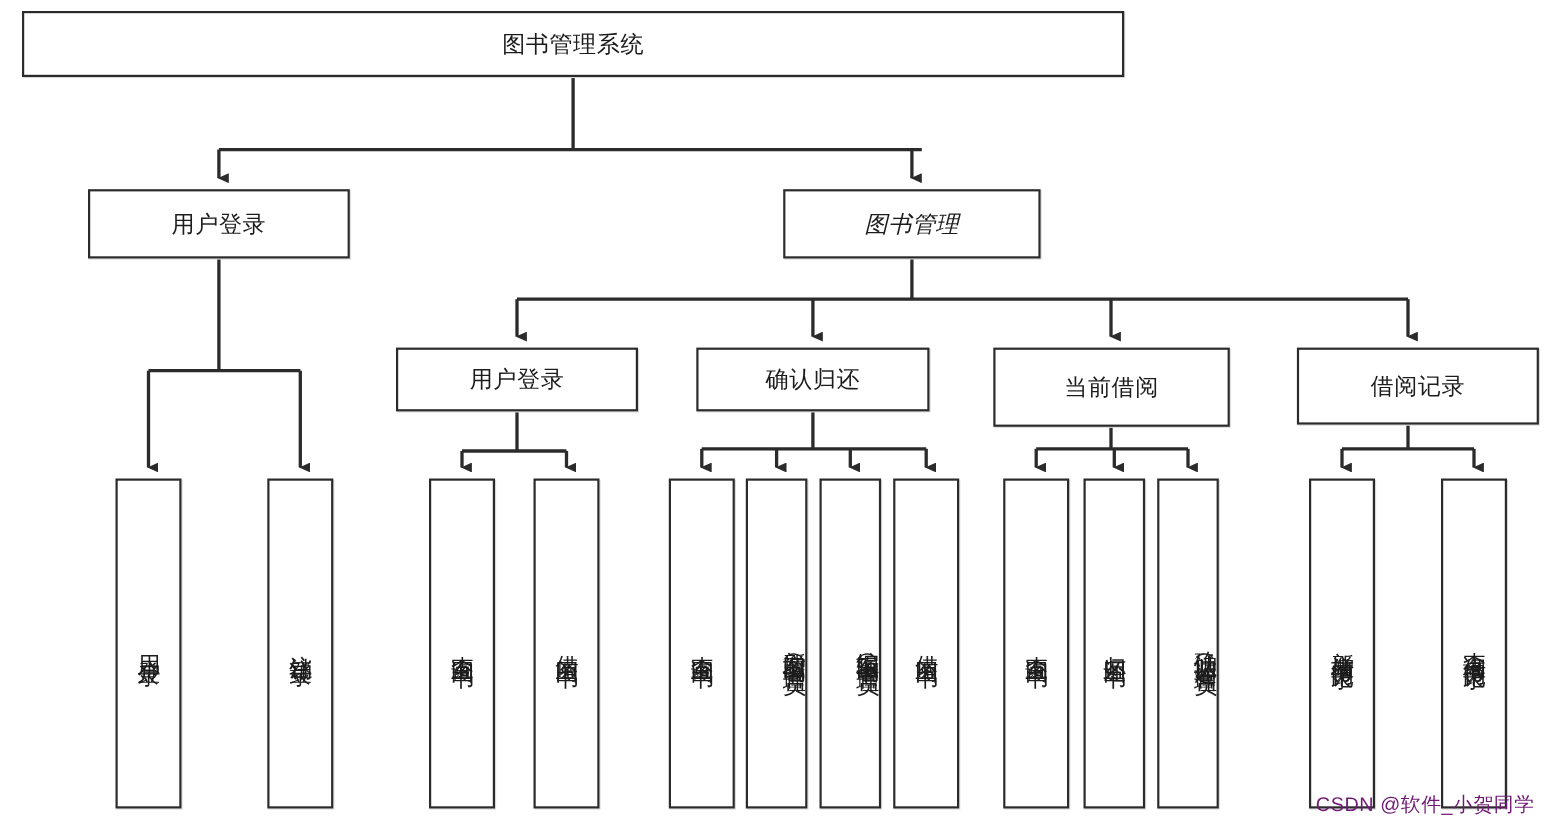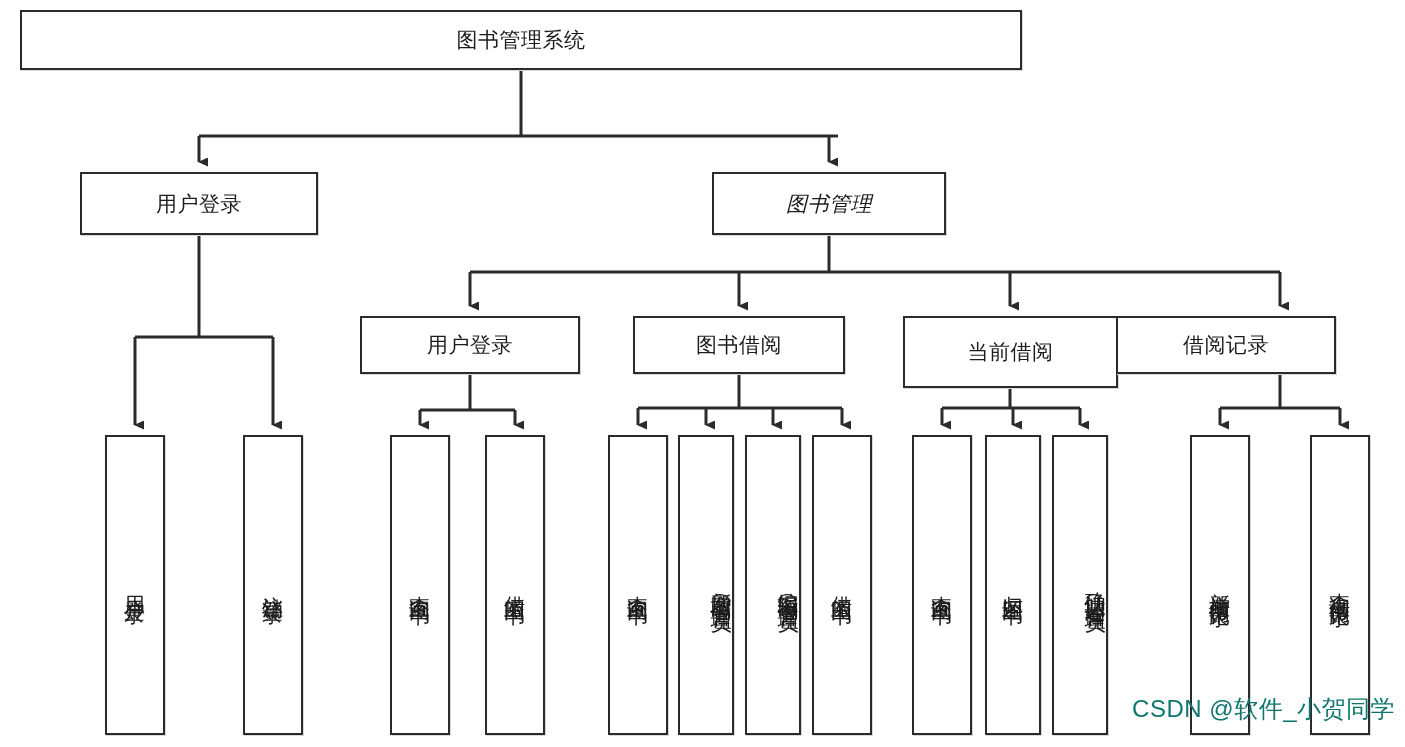--- a/index.html
+++ b/index.html
@@ -52,23 +52,23 @@
     line-height: 1;
   }
   .node-label-v.top-align {
     align-items: flex-start;
     padding-top: 6px;
     box-sizing: border-box;
   }
   .watermark {
     position: absolute;
     right: 10px;
-    bottom: 22px;
-    font-size: 24px;
-    color: #0f766e;
+    bottom: 4px;
+    font-size: 18px;
+    color: #701a75;
     white-space: nowrap;
     letter-spacing: 0.5px;
   }
   .connector-layer {
     position: absolute;
     top: 0; left: 0;
     width: 1405px;
     height: 747px;
     pointer-events: none;
   }
@@ -139,26 +139,26 @@
       <div class="node-box" style="left: 712px; top: 172px; width: 234px; height: 63px; font-style: italic;">
         <span class="node-label-h">图书管理</span>
       </div>
     </div>
 
   <div id="level2-container">
       <div class="node-box" style="left: 360px; top: 316px; width: 220px; height: 58px;">
         <span class="node-label-h">用户登录</span>
       </div>
       <div class="node-box" style="left: 633px; top: 316px; width: 212px; height: 58px;">
-        <span class="node-label-h">图书借阅</span>
+        <span class="node-label-h">确认归还</span>
       </div>
       <div class="node-box" style="left: 903px; top: 316px; width: 215px; height: 72px;">
         <span class="node-label-h">当前借阅</span>
       </div>
-      <div class="node-box" style="left: 1116px; top: 316px; width: 220px; height: 58px;">
+      <div class="node-box" style="left: 1179px; top: 316px; width: 220px; height: 70px;">
         <span class="node-label-h">借阅记录</span>
       </div>
     </div>
 
   <div id="leaf-container">
       <div class="node-box" style="left: 105px; top: 435px; width: 60px; height: 300px;">
         <span class="node-label-v">用户登录</span>
       </div>
       <div class="node-box" style="left: 243px; top: 435px; width: 60px; height: 300px;">
         <span class="node-label-v">注销登录</span>

